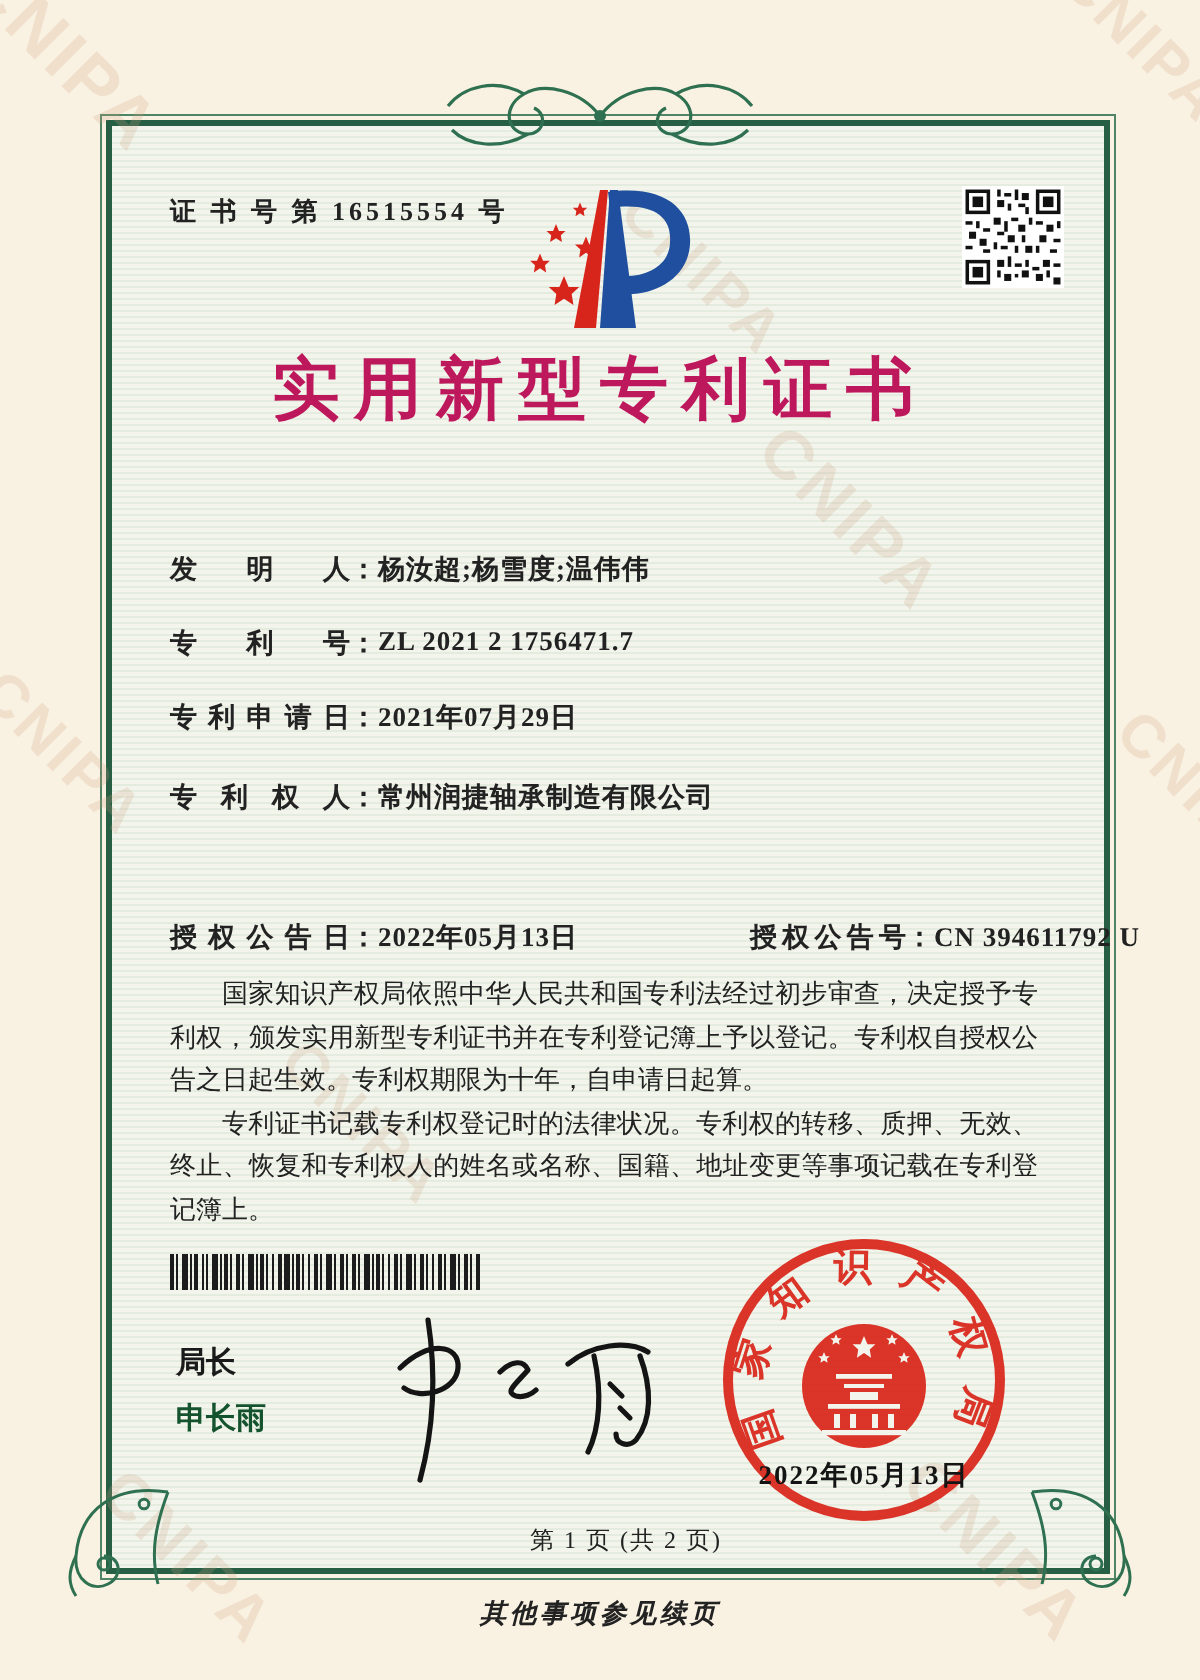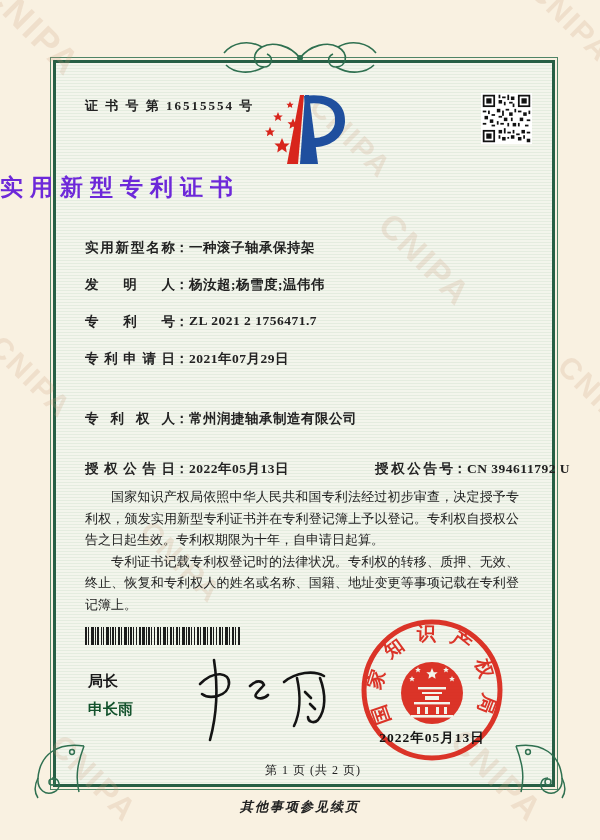--- a/index.html
+++ b/index.html
@@ -28,22 +28,22 @@
     transform:rotate(45deg);letter-spacing:2px;pointer-events:none;
   }
   .content{position:absolute;left:0;top:0;width:552px;height:840px;z-index:3;}
   .cert-no{
     position:absolute;left:85px;top:97px;font-size:13px;font-weight:bold;
     letter-spacing:2px;color:#222;
   }
   .logo{position:absolute;left:248px;top:90px;}
   .qr{position:absolute;left:481px;top:93px;}
   .title{
-    position:absolute;left:0;top:172px;width:600px;
-    font-size:23px;font-weight:bold;letter-spacing:7px;color:#6d28d9;
+    position:absolute;left:0;top:172px;width:600px;text-align:center;
+    font-size:34px;font-weight:bold;letter-spacing:7px;color:#be185d;
   }
   .frow{position:absolute;left:85px;font-size:13.5px;font-weight:bold;color:#222;white-space:nowrap;}
   .flabel{display:inline-block;width:90px;text-align:justify;text-align-last:justify;vertical-align:top;}
   .flabel2{display:inline-block;width:78px;text-align:justify;text-align-last:justify;vertical-align:top;}
   .fcolon{display:inline-block;width:14px;vertical-align:top;}
   .fvalue{letter-spacing:0.5px;}
   .fvalue-fixed{display:inline-block;width:148px;}
   .gap2{display:inline-block;width:38px;}
   .body-text{
     position:absolute;left:85px;top:486px;width:434px;
@@ -204,33 +204,30 @@
           <rect x="23" y="21" width="2" height="2"></rect>
           <rect x="26" y="22" width="2" height="1"></rect>
           <rect x="21" y="25" width="2" height="2"></rect>
         <rect x="24" y="24" width="1" height="2"></rect>
           <rect x="26" y="26" width="2" height="2"></rect>
       </g>
     </svg>
 
     <div class="title">实用新型专利证书</div>
 
-    <div class="frow" style="top:239px">
-      <span class="flabel">实用新型名称</span><span class="fcolon">：</span><span class="fvalue">一种滚子轴承保持架</span>
-    </div>
     <div class="frow" style="top:276px">
       <span class="flabel">发明人</span><span class="fcolon">：</span><span class="fvalue">杨汝超;杨雪度;温伟伟</span>
     </div>
     <div class="frow" style="top:313px">
       <span class="flabel">专利号</span><span class="fcolon">：</span><span class="fvalue">ZL 2021 2 1756471.7</span>
     </div>
     <div class="frow" style="top:350px">
       <span class="flabel">专利申请日</span><span class="fcolon">：</span><span class="fvalue">2021年07月29日</span>
     </div>
-    <div class="frow" style="top:410px">
+    <div class="frow" style="top:390px">
       <span class="flabel">专利权人</span><span class="fcolon">：</span><span class="fvalue">常州润捷轴承制造有限公司</span>
     </div>
     <div class="frow" style="top:460px">
       <span class="flabel">授权公告日</span><span class="fcolon">：</span><span class="fvalue fvalue-fixed">2022年05月13日</span><span class="gap2"></span><span class="flabel2">授权公告号</span><span class="fcolon">：</span><span class="fvalue">CN 394611792 U</span>
     </div>
 
     <div class="body-text">
       <p>国家知识产权局依照中华人民共和国专利法经过初步审查，决定授予专利权，颁发实用新型专利证书并在专利登记簿上予以登记。专利权自授权公告之日起生效。专利权期限为十年，自申请日起算。</p>
       <p>专利证书记载专利权登记时的法律状况。专利权的转移、质押、无效、终止、恢复和专利权人的姓名或名称、国籍、地址变更等事项记载在专利登记簿上。</p>
     </div>

